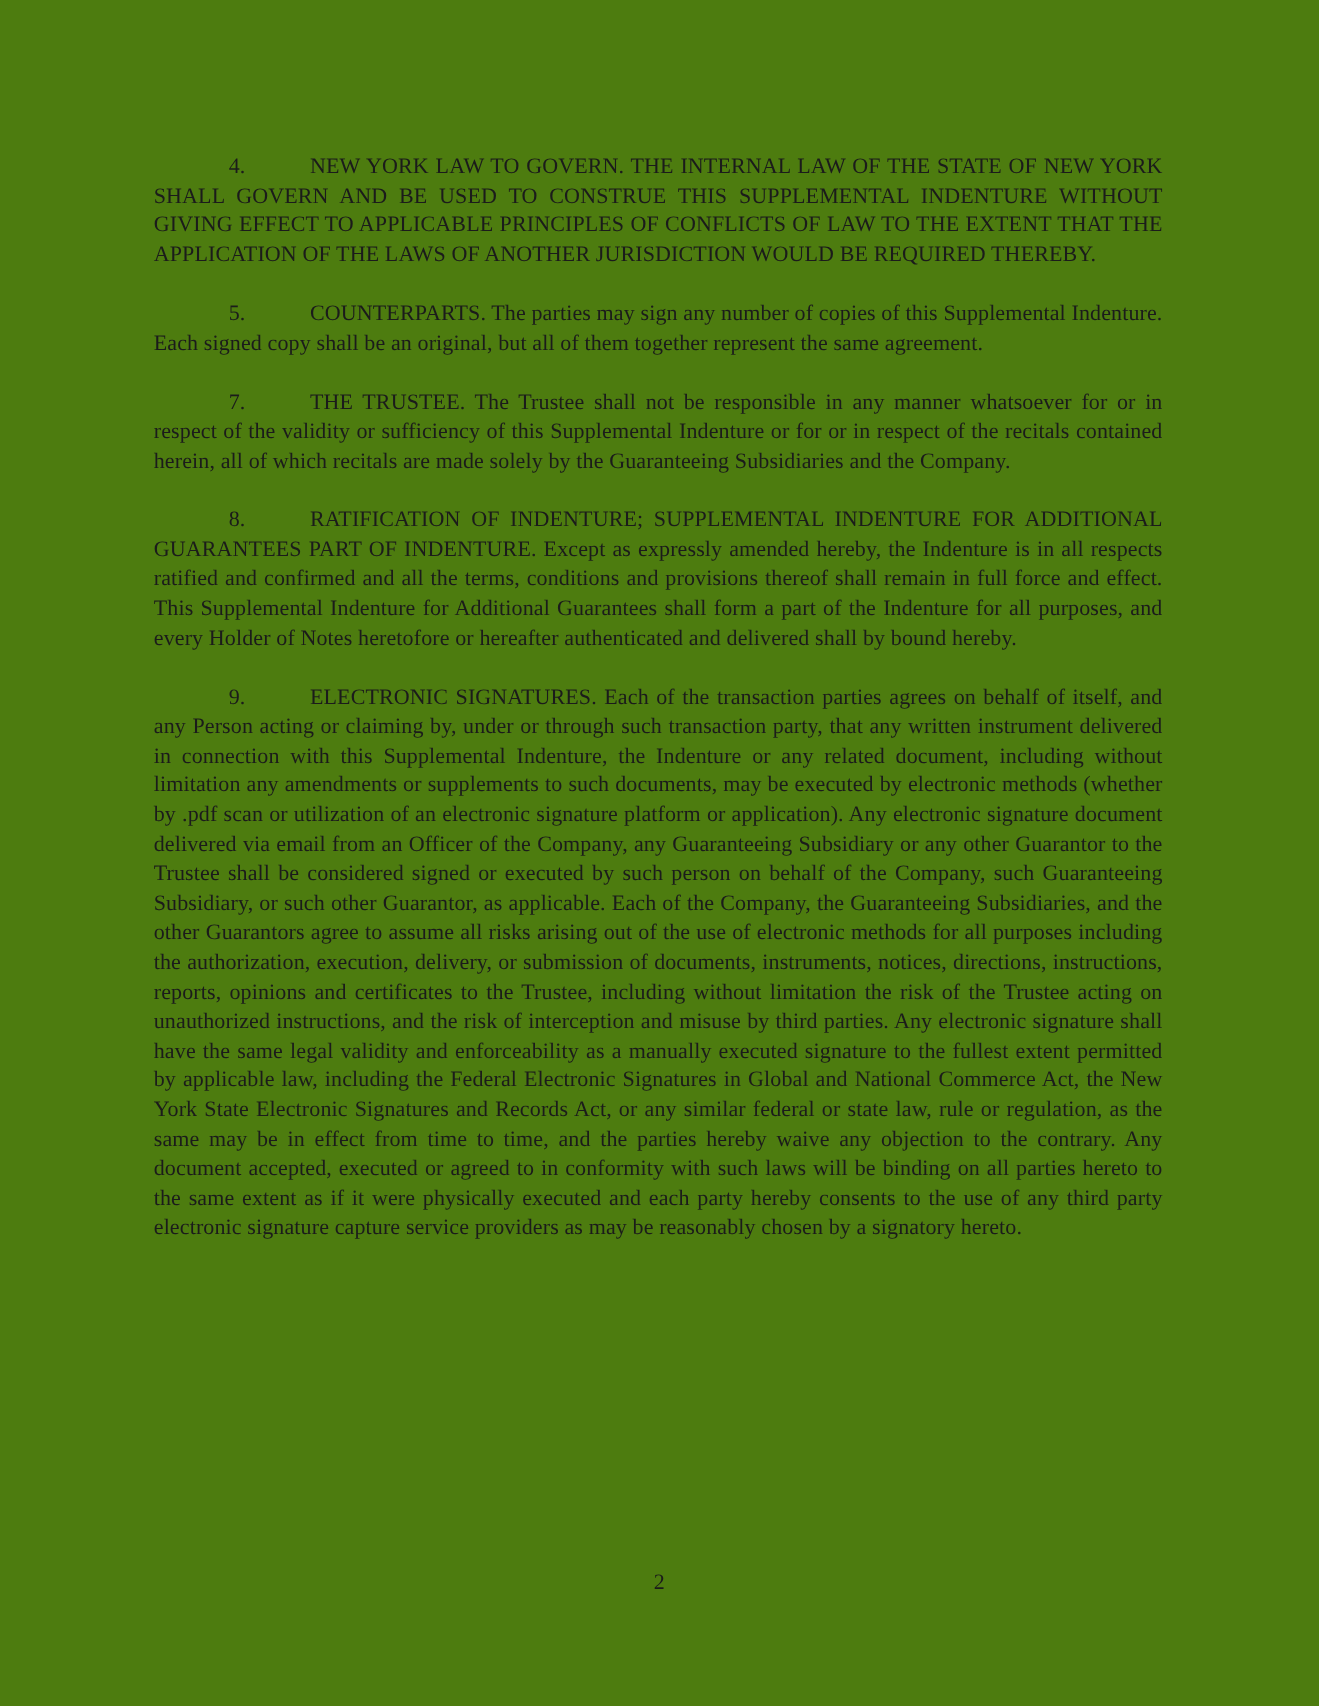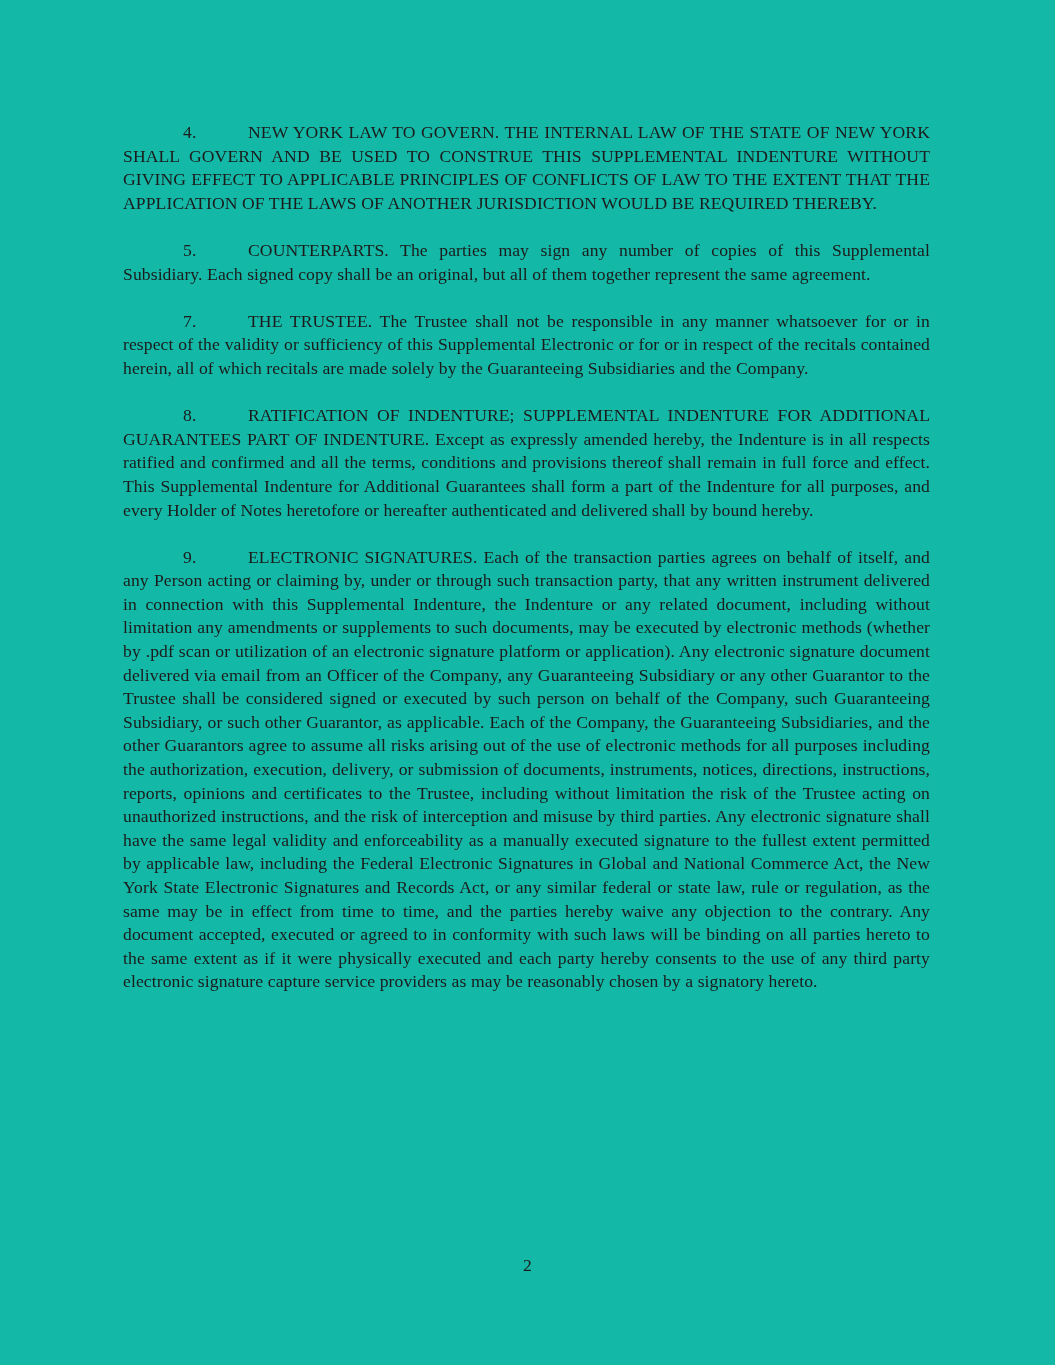--- a/index.html
+++ b/index.html
@@ -9,21 +9,21 @@
     height: 1365px;
     position: relative;
     overflow: hidden;
     font-family: "Liberation Serif", "DejaVu Serif", serif;
     color: #1b1b1b;
   }
   .page {
     position: absolute;
     inset: 0;
     padding: 121px 125px 0 123px;
-    background: #14b8a6;
+    background: #4d7c0f;
   }
   .para {
     font-size: 17.6px;
     line-height: 23.6px;
     text-align: justify;
     text-indent: 60px;
     margin-bottom: 23.6px;
     letter-spacing: 0.1px;
   }
   .sec-num {
@@ -41,24 +41,24 @@
     line-height: 23.6px;
   }
 </style>
 </head>
 <body>
 
 <div class="page">
 
   <p class="para"><span class="sec-num">4.</span><span>NEW YORK LAW TO GOVERN. THE INTERNAL LAW OF THE STATE OF NEW YORK SHALL GOVERN AND BE USED TO CONSTRUE THIS SUPPLEMENTAL INDENTURE WITHOUT GIVING EFFECT TO APPLICABLE PRINCIPLES OF CONFLICTS OF LAW TO THE EXTENT THAT THE APPLICATION OF THE LAWS OF ANOTHER JURISDICTION WOULD BE REQUIRED THEREBY.</span></p>
 
-  <p class="para"><span class="sec-num">5.</span><span>COUNTERPARTS. The parties may sign any number of copies of this Supplemental Subsidiary. Each signed copy shall be an original, but all of them together represent the same agreement.</span></p>
+  <p class="para"><span class="sec-num">5.</span><span>COUNTERPARTS. The parties may sign any number of copies of this Supplemental Indenture. Each signed copy shall be an original, but all of them together represent the same agreement.</span></p>
 
 
-  <p class="para"><span class="sec-num">7.</span><span>THE TRUSTEE. The Trustee shall not be responsible in any manner whatsoever for or in respect of the validity or sufficiency of this Supplemental Electronic or for or in respect of the recitals contained herein, all of which recitals are made solely by the Guaranteeing Subsidiaries and the Company.</span></p>
+  <p class="para"><span class="sec-num">7.</span><span>THE TRUSTEE. The Trustee shall not be responsible in any manner whatsoever for or in respect of the validity or sufficiency of this Supplemental Indenture or for or in respect of the recitals contained herein, all of which recitals are made solely by the Guaranteeing Subsidiaries and the Company.</span></p>
 
   <p class="para"><span class="sec-num">8.</span><span>RATIFICATION OF INDENTURE; SUPPLEMENTAL INDENTURE FOR ADDITIONAL GUARANTEES PART OF INDENTURE. Except as expressly amended hereby, the Indenture is in all respects ratified and confirmed and all the terms, conditions and provisions thereof shall remain in full force and effect. This Supplemental Indenture for Additional Guarantees shall form a part of the Indenture for all purposes, and every Holder of Notes heretofore or hereafter authenticated and delivered shall by bound hereby.</span></p>
 
   <p class="para"><span class="sec-num">9.</span><span>ELECTRONIC SIGNATURES. Each of the transaction parties agrees on behalf of itself, and any Person acting or claiming by, under or through such transaction party, that any written instrument delivered in connection with this Supplemental Indenture, the Indenture or any related document, including without limitation any amendments or supplements to such documents, may be executed by electronic methods (whether by .pdf scan or utilization of an electronic signature platform or application). Any electronic signature document delivered via email from an Officer of the Company, any Guaranteeing Subsidiary or any other Guarantor to the Trustee shall be considered signed or executed by such person on behalf of the Company, such Guaranteeing Subsidiary, or such other Guarantor, as applicable. Each of the Company, the Guaranteeing Subsidiaries, and the other Guarantors agree to assume all risks arising out of the use of electronic methods for all purposes including the authorization, execution, delivery, or submission of documents, instruments, notices, directions, instructions, reports, opinions and certificates to the Trustee, including without limitation the risk of the Trustee acting on unauthorized instructions, and the risk of interception and misuse by third parties. Any electronic signature shall have the same legal validity and enforceability as a manually executed signature to the fullest extent permitted by applicable law, including the Federal Electronic Signatures in Global and National Commerce Act, the New York State Electronic Signatures and Records Act, or any similar federal or state law, rule or regulation, as the same may be in effect from time to time, and the parties hereby waive any objection to the contrary. Any document accepted, executed or agreed to in conformity with such laws will be binding on all parties hereto to the same extent as if it were physically executed and each party hereby consents to the use of any third party electronic signature capture service providers as may be reasonably chosen by a signatory hereto.</span></p>
 
   <div class="page-footer">
     <span>2</span>
   </div>
 
 </div>

